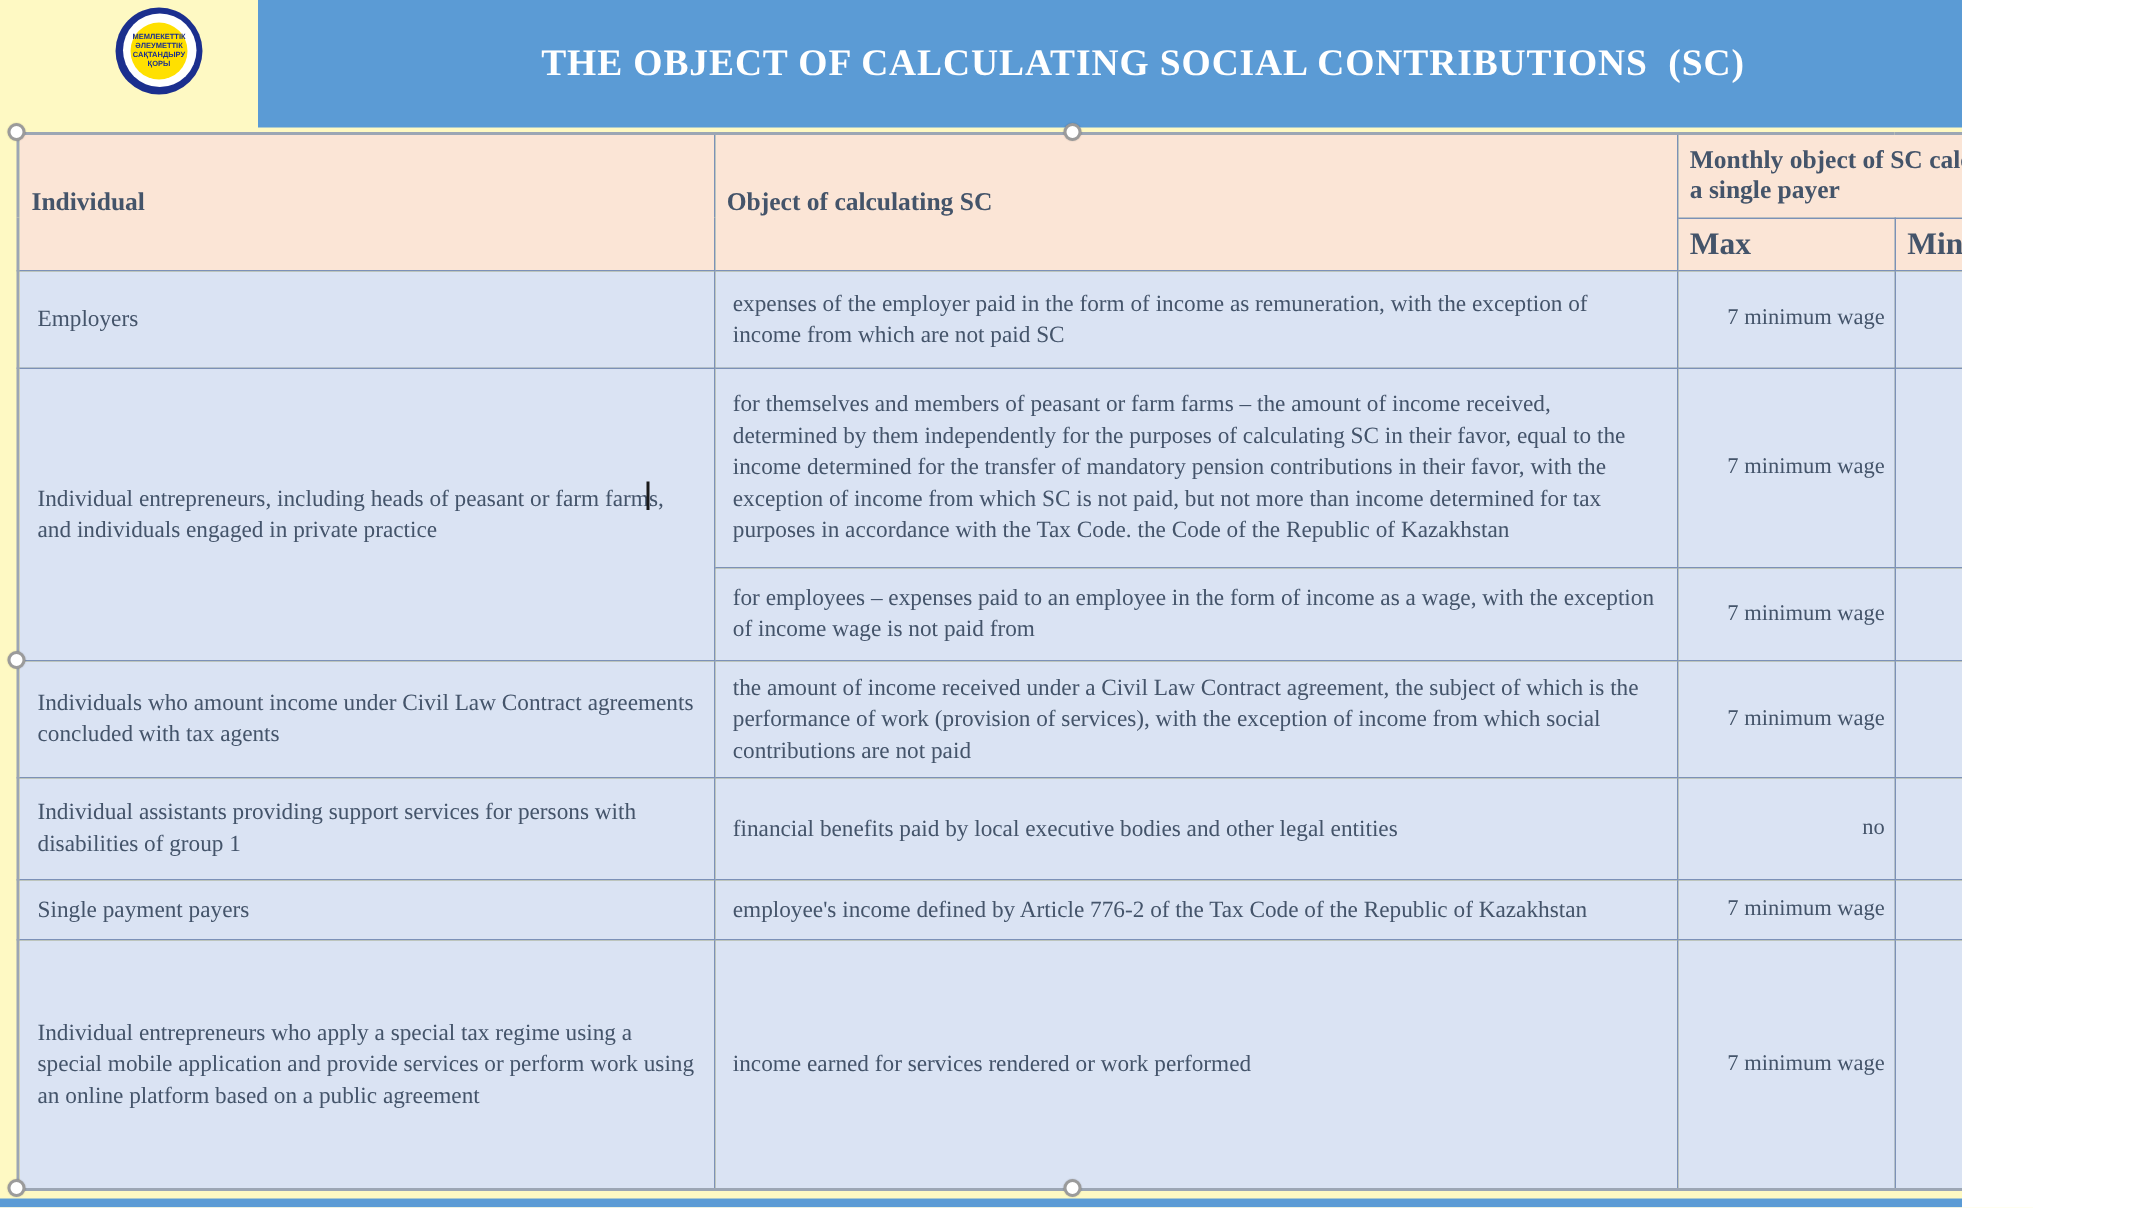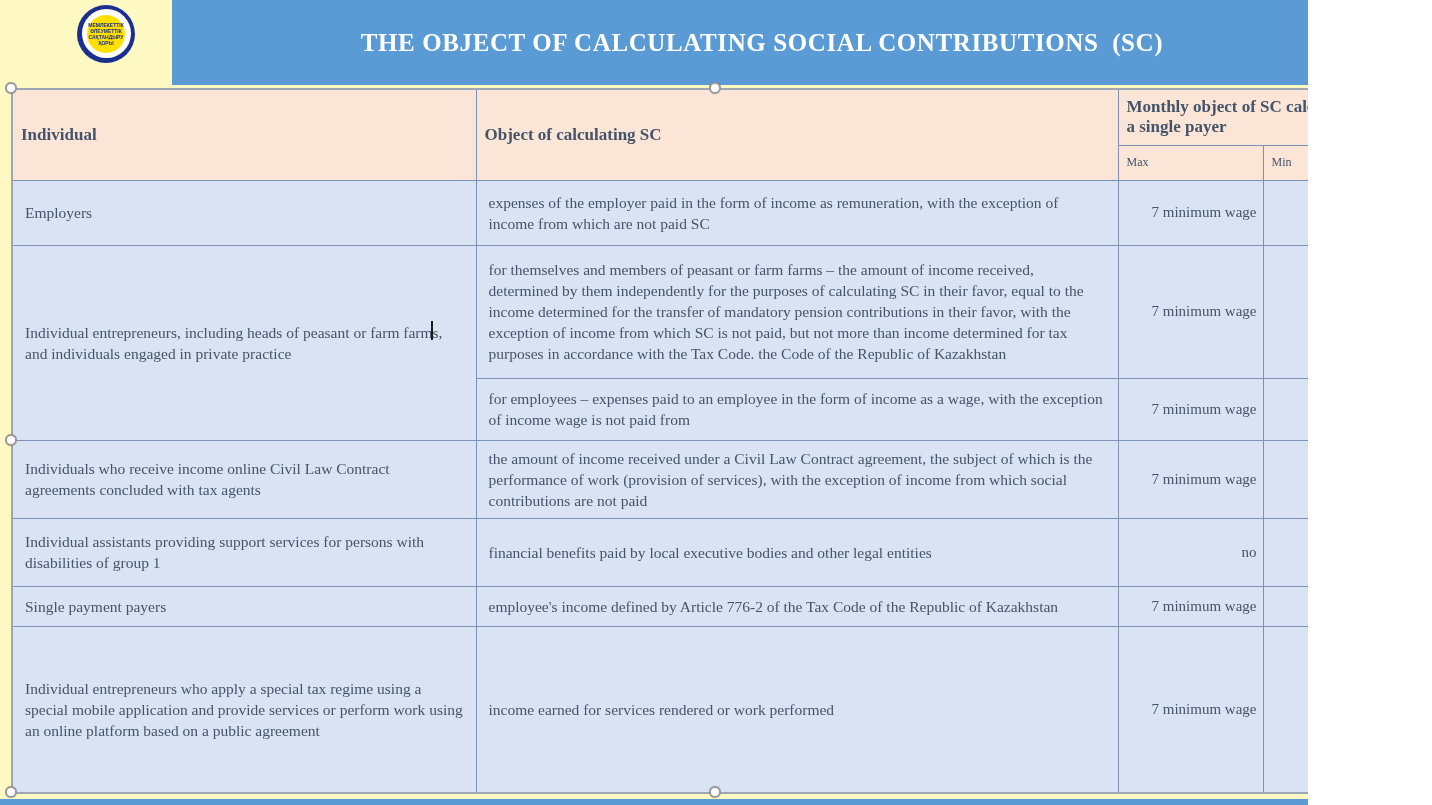--- a/index.html
+++ b/index.html
@@ -26,21 +26,21 @@
   }
   .logo .core span{font-family:"Liberation Sans", sans-serif;font-size:5px;line-height:6px;color:#1B2F8E;font-weight:bold;}
   
   .tblwrap{position:absolute;left:11px;top:88px;}
   table{border-collapse:collapse;table-layout:fixed;width:1409px;border:2px solid #9CA6B4;}
   td,th{border:1px solid #7C91B7;overflow:hidden;}
   .hdr{
     background:#FBE5D6;color:#44546A;font-weight:bold;text-align:left;
     font-size:17px;vertical-align:middle;padding:2px 8px;
   }
-  .sub{font-weight:normal;font-size:12px;}
+  .sub{font-weight:bold;font-size:21px;}
   .cat,.obj{
     background:#DAE3F3;color:#44546A;text-align:left;vertical-align:middle;
     font-size:15.5px;padding:4px 12px;line-height:21px;
   }
   .val{
     background:#DAE3F3;color:#44546A;text-align:right;vertical-align:middle;
     font-size:15px;padding:2px 6px;
   }
   
   .handle{
@@ -102,21 +102,21 @@
           <td class="val">7 minimum wage</td>
           <td class="val">1 minimum wage</td>
         </tr>
         <tr style="height:62px">
           <td class="obj">for employees – expenses paid to an employee in the form of income as a wage, with the exception of income wage is not paid from</td>
           <td class="val">7 minimum wage</td>
           <td class="val">1 minimum wage</td>
         </tr>
 
         <tr style="height:78px">
-          <td class="cat">Individuals who receive income online Civil Law Contract agreements concluded with tax agents</td>
+          <td class="cat">Individuals who amount income under Civil Law Contract agreements concluded with tax agents</td>
           <td class="obj">the amount of income received under a Civil Law Contract agreement, the subject of which is the performance of work (provision of services), with the exception of income from which social contributions are not paid</td>
           <td class="val">7 minimum wage</td>
           <td class="val">1 minimum wage</td>
         </tr>
 
         <tr style="height:68px">
           <td class="cat">Individual assistants providing support services for persons with disabilities of group 1</td>
           <td class="obj">financial benefits paid by local executive bodies and other legal entities</td>
           <td class="val">no</td>
           <td class="val">no</td>

